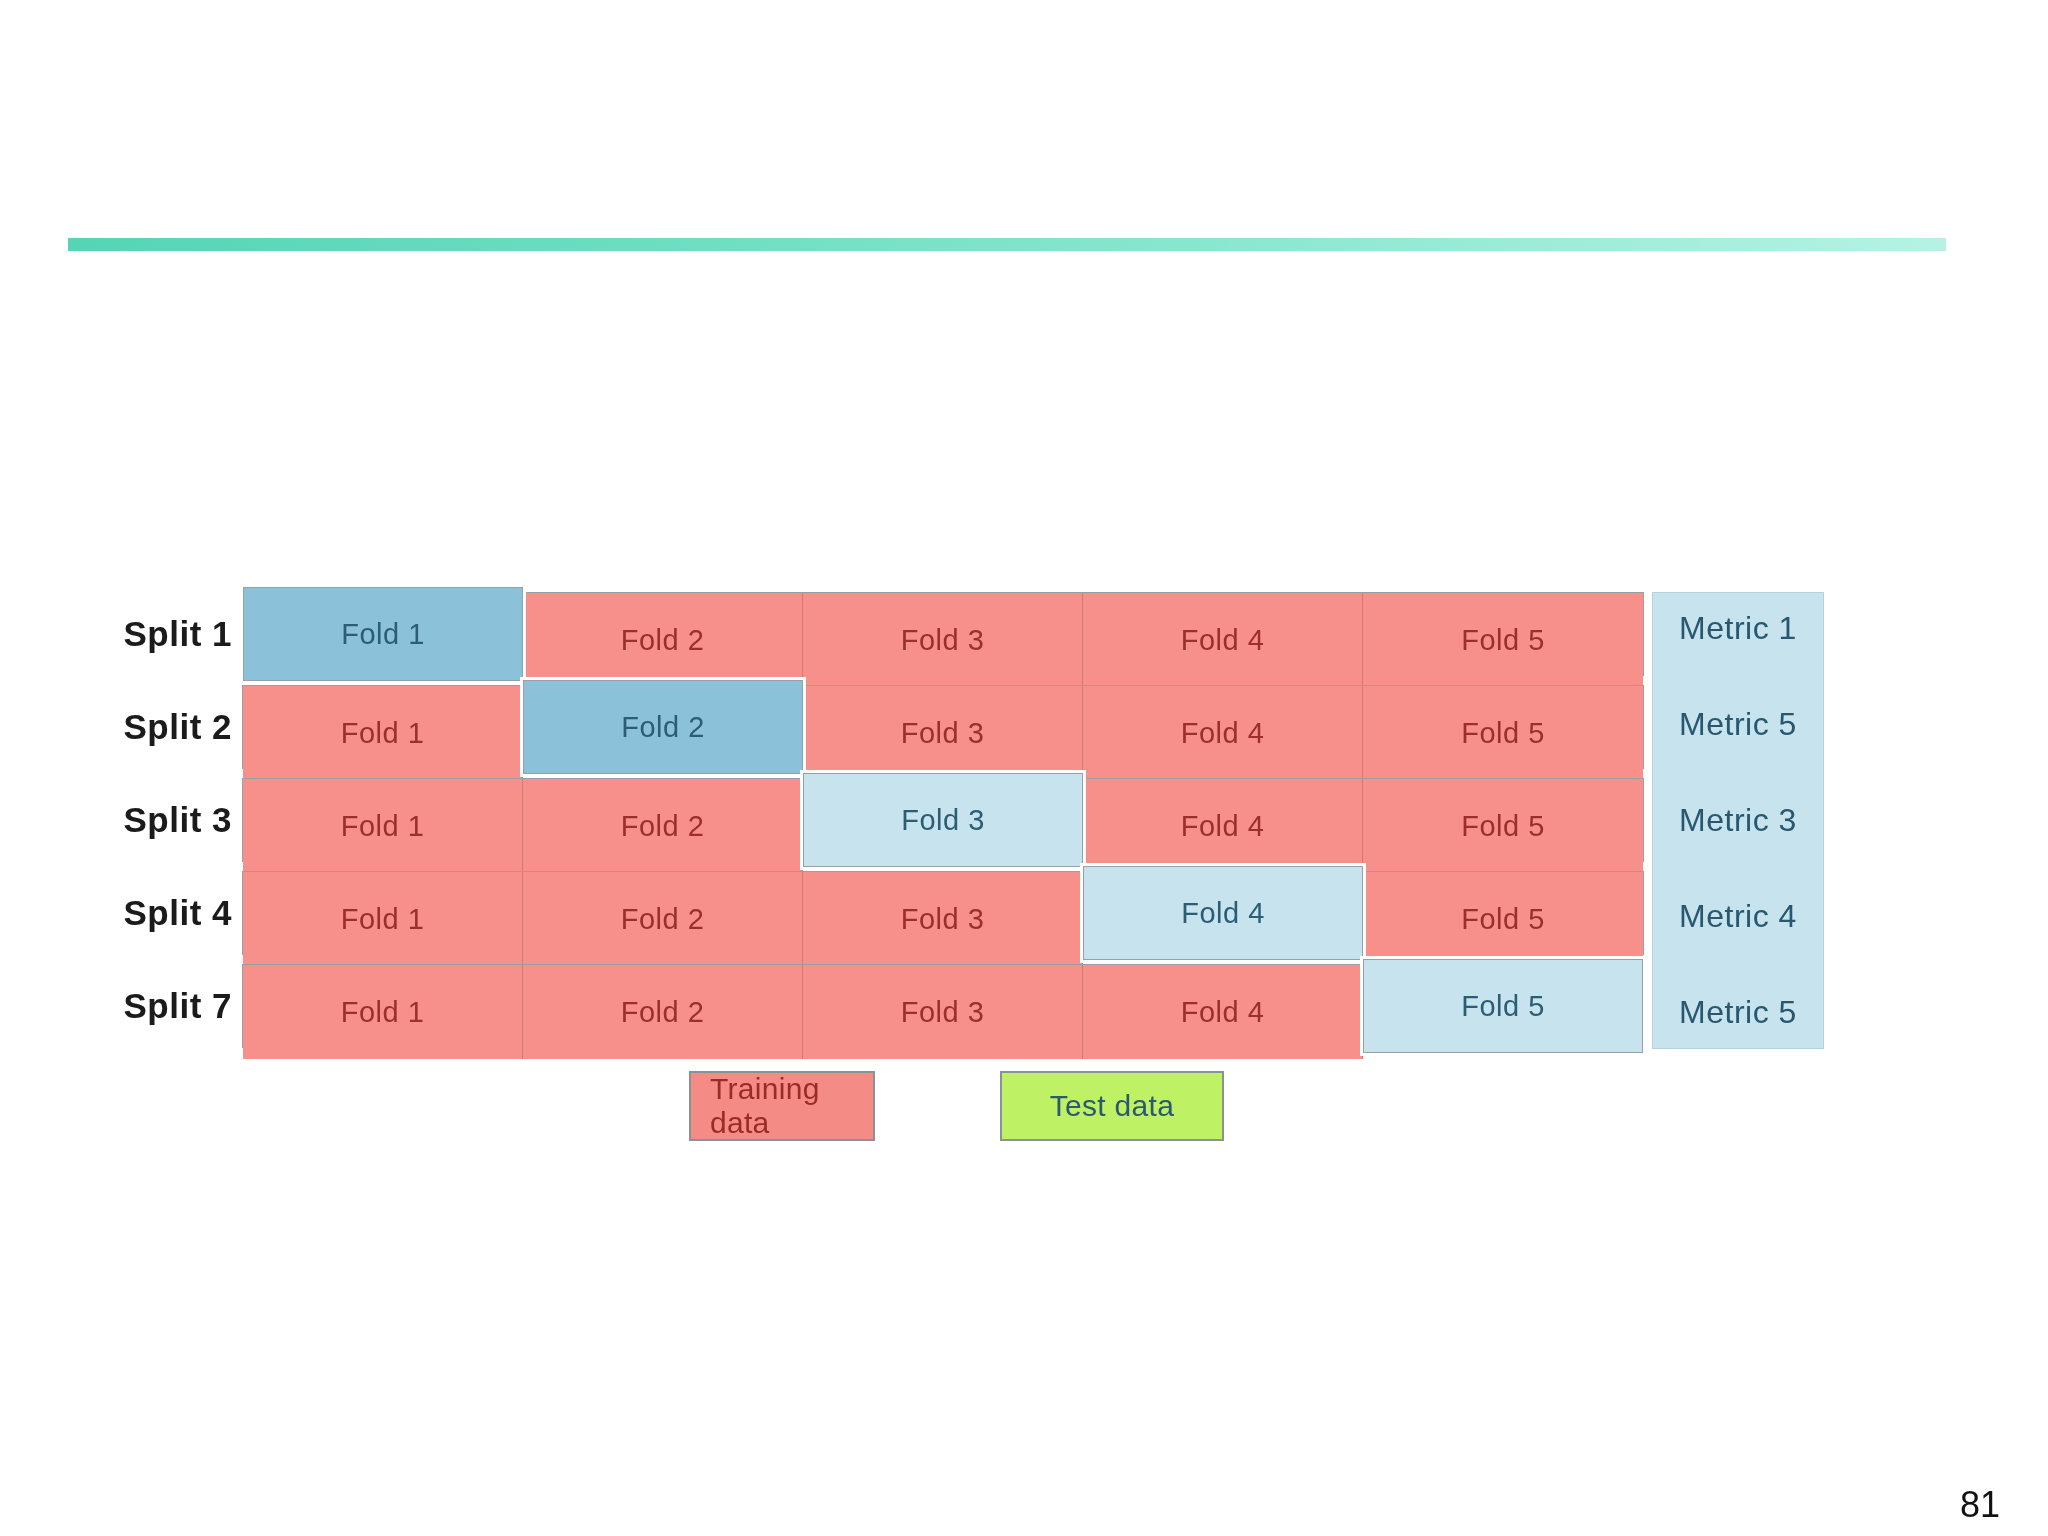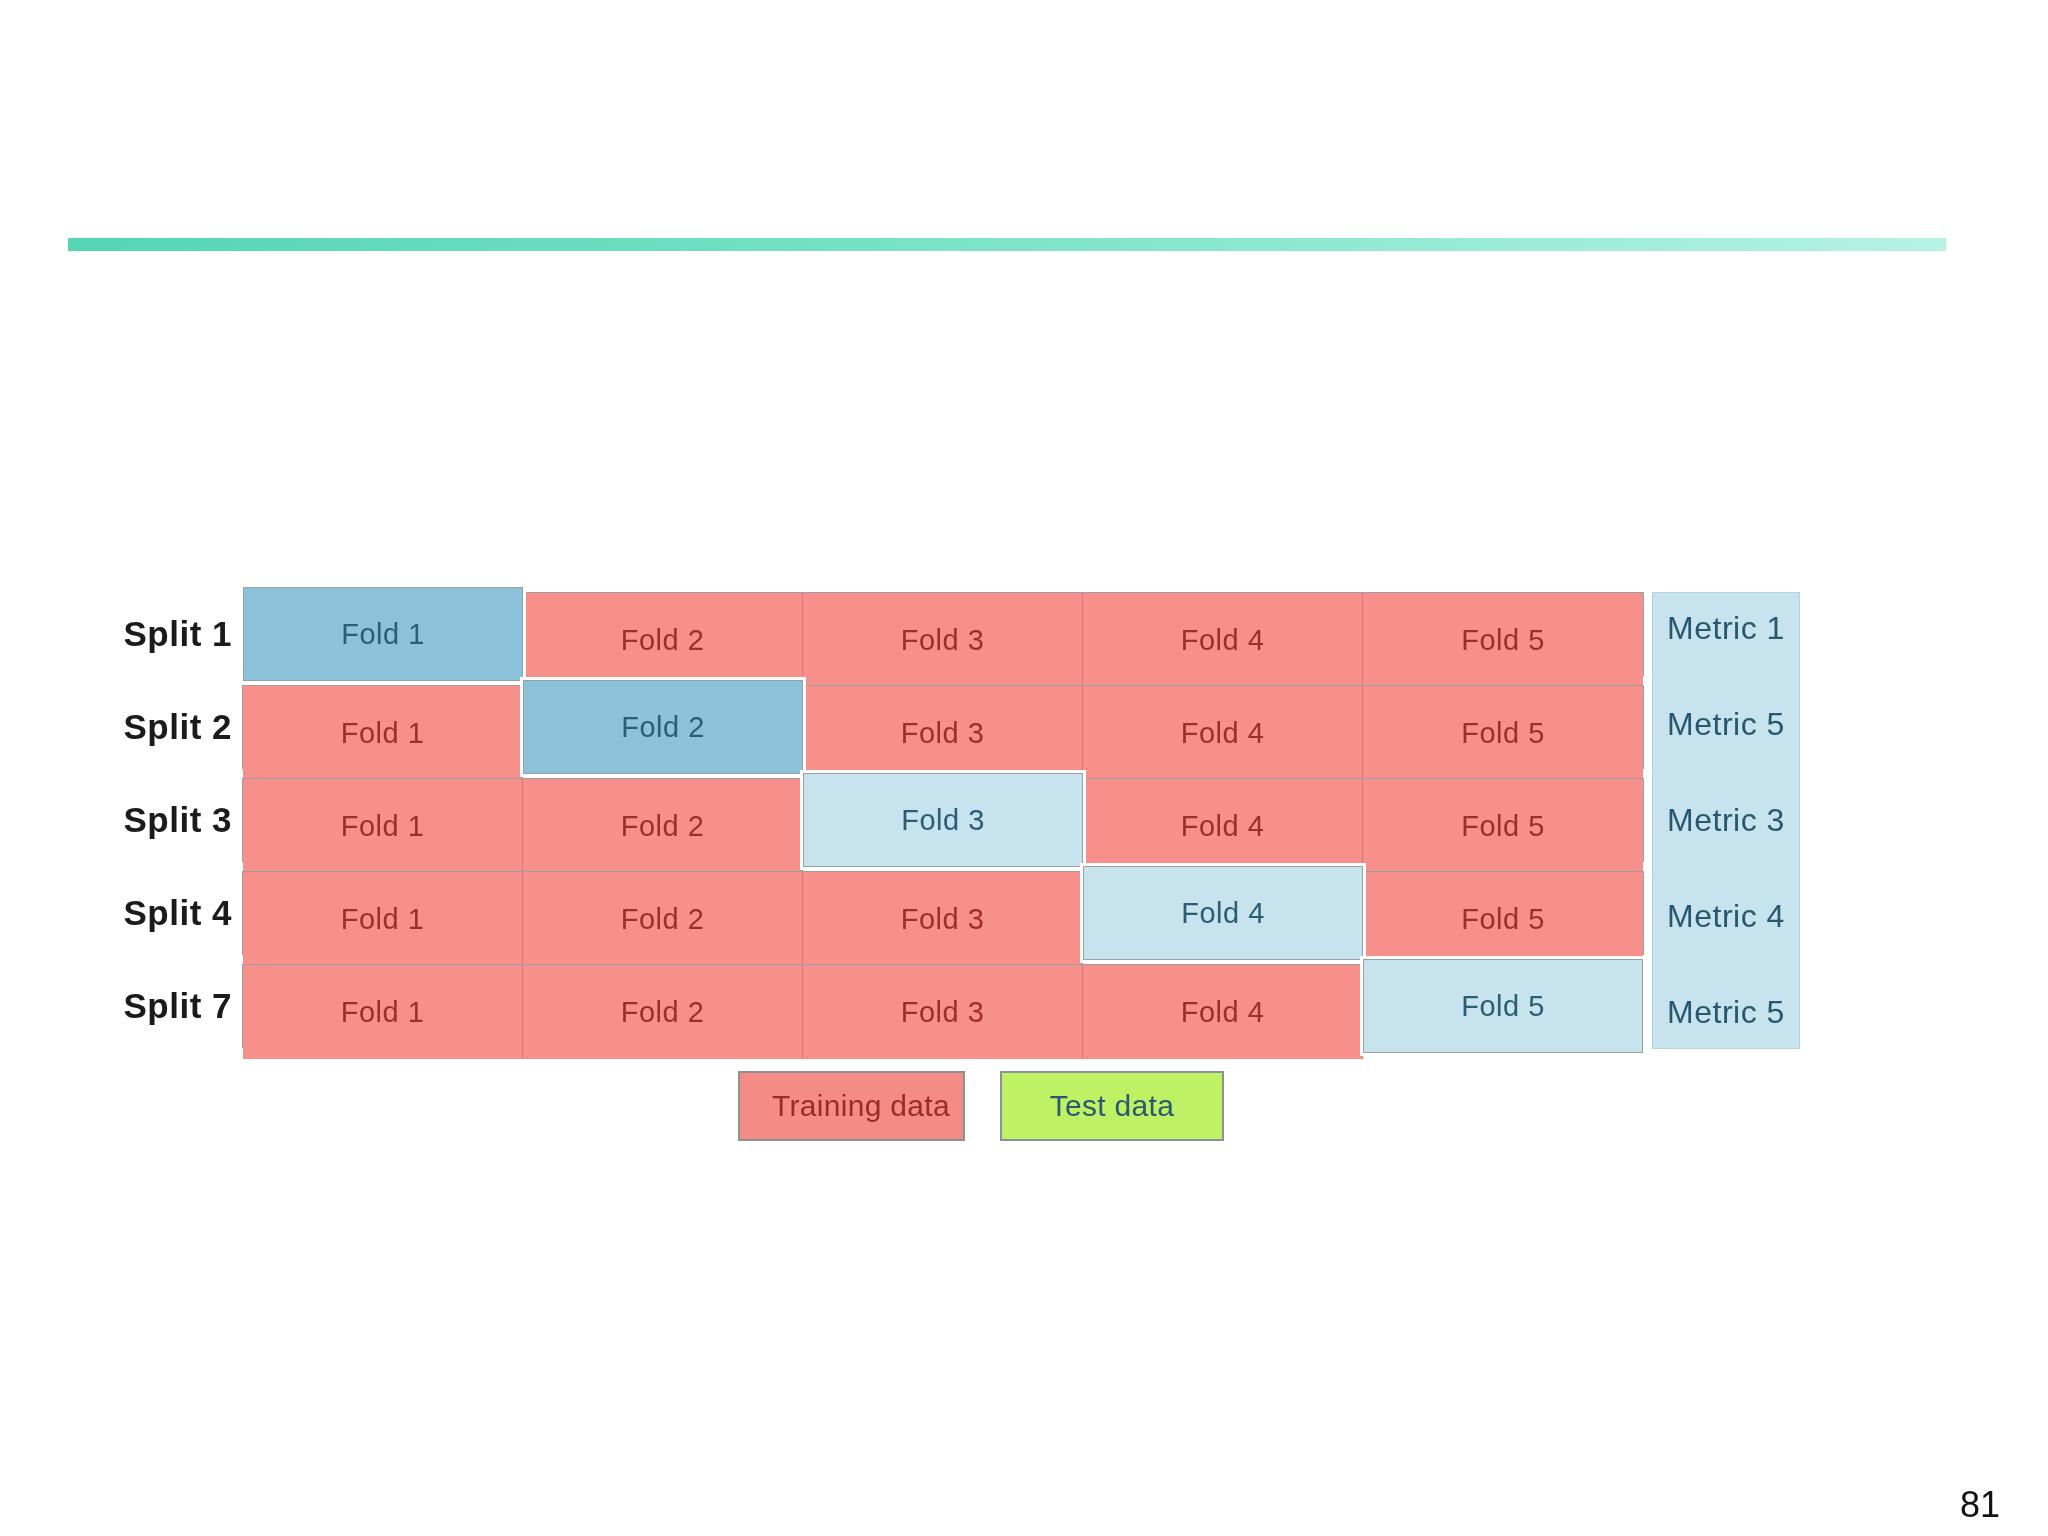--- a/index.html
+++ b/index.html
@@ -47,37 +47,37 @@
     border:1px solid #98a0a4;
     outline:3px solid #ffffff;
     z-index:2;
     color:#2b5d75;
   }
   .cell.test.strong{background:#8cc2d9;}
   .cell.test.light{background:#c7e3ee;}
 
   
   .metric-col{
-    position:absolute;left:1652px;top:592px;width:148px;height:457px;
+    position:absolute;left:1652px;top:592px;width:172px;height:457px;
     background:#c7e3ee;border:1px solid #b3d1de;
     display:flex;flex-direction:column;gap:24px;
   }
   .metric-slot{
     flex:1;display:flex;align-items:center;justify-content:center;
     font-size:32px;font-weight:500;color:#27586f;letter-spacing:.5px;
   }
 
   
   .legend-box{
     position:absolute;top:1071px;height:70px;
     display:flex;align-items:center;justify-content:center;
     font-size:30px;font-weight:500;letter-spacing:.3px;
     border:2px solid #8b9296;
   }
-  .legend-train{left:738px;width:227px;background:#f58b85;color:#9c2b28;padding-left:19px;}
+  .legend-train{left:689px;width:186px;background:#f58b85;color:#9c2b28;padding-left:19px;}
   .legend-test{left:1000px;width:224px;background:#bef264;color:#2b5a70;}
 
   
   .page-number{
     position:absolute;left:1960px;top:1484px;width:76px;
     font-size:36px;color:#121212;text-align:left;
   }
 </style>
 </head>
 <body>

